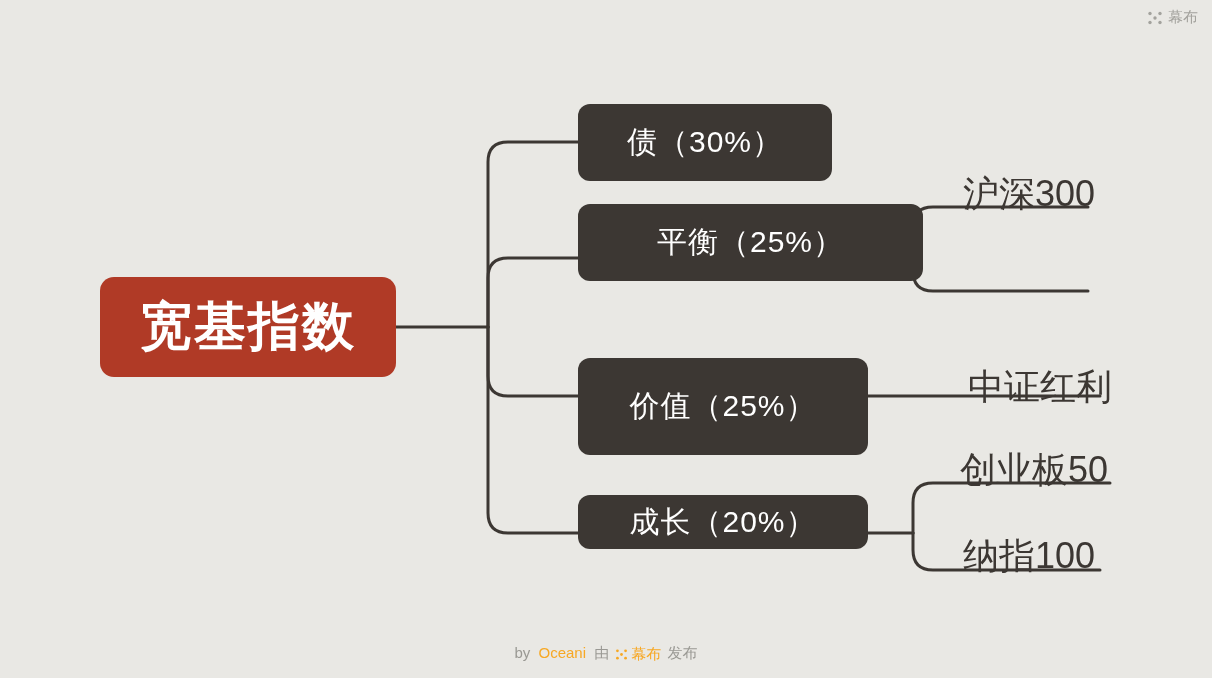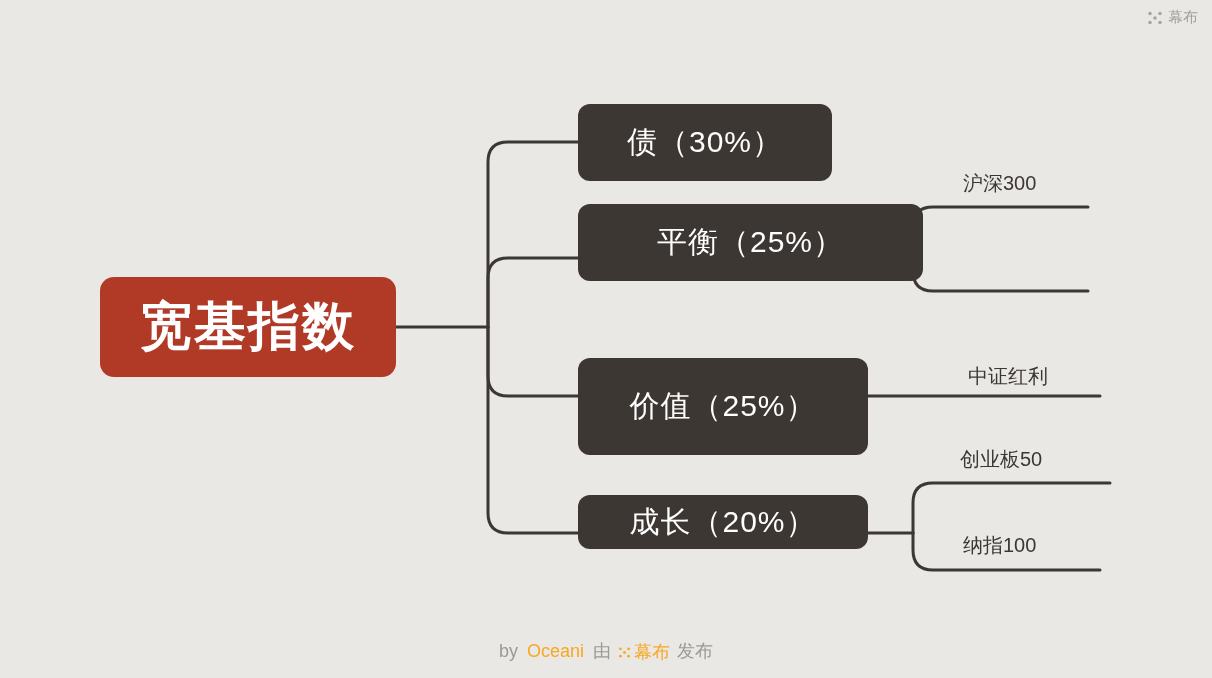--- a/index.html
+++ b/index.html
@@ -47,21 +47,21 @@
     font-size: 30px;
     font-weight: 500;
     letter-spacing: 1px;
   }
   .branch-0 { left: 578px; top: 104px; width: 254px; height: 77px; }
   .branch-1 { left: 578px; top: 204px; width: 345px; height: 77px; }
   .branch-2 { left: 578px; top: 358px; width: 290px; height: 97px; }
   .branch-3 { left: 578px; top: 495px; width: 290px; height: 54px; }
   .leaf-label {
     position: absolute;
-    font-size: 20px;
+    font-size: 36px;
     font-weight: 500;
     color: #3c3733;
     cursor: pointer;
     white-space: nowrap;
   }
   .leaf-0 { left: 963px; top: 170px; }
   .leaf-1 { left: 963px; top: 253px; }
   .leaf-2 { left: 968px; top: 363px; }
   .leaf-3 { left: 960px; top: 446px; }
   .leaf-4 { left: 963px; top: 532px; }
@@ -75,21 +75,21 @@
     color: #a3a29d;
     font-size: 15px;
   }
   .brand-icon { display: inline-flex; align-items: center; }
   .footer {
     position: absolute;
     left: 0;
     bottom: 14px;
     width: 100%;
     text-align: center;
-    font-size: 18px;
+    font-size: 15px;
     color: #9a9994;
   }
   .footer .seg { margin: 0 2px; }
   .footer .orange { color: #f7a824; }
   .footer .brand-link {
     color: #f7a824;
     cursor: pointer;
     display: inline-flex;
     align-items: center;
     gap: 3px;

